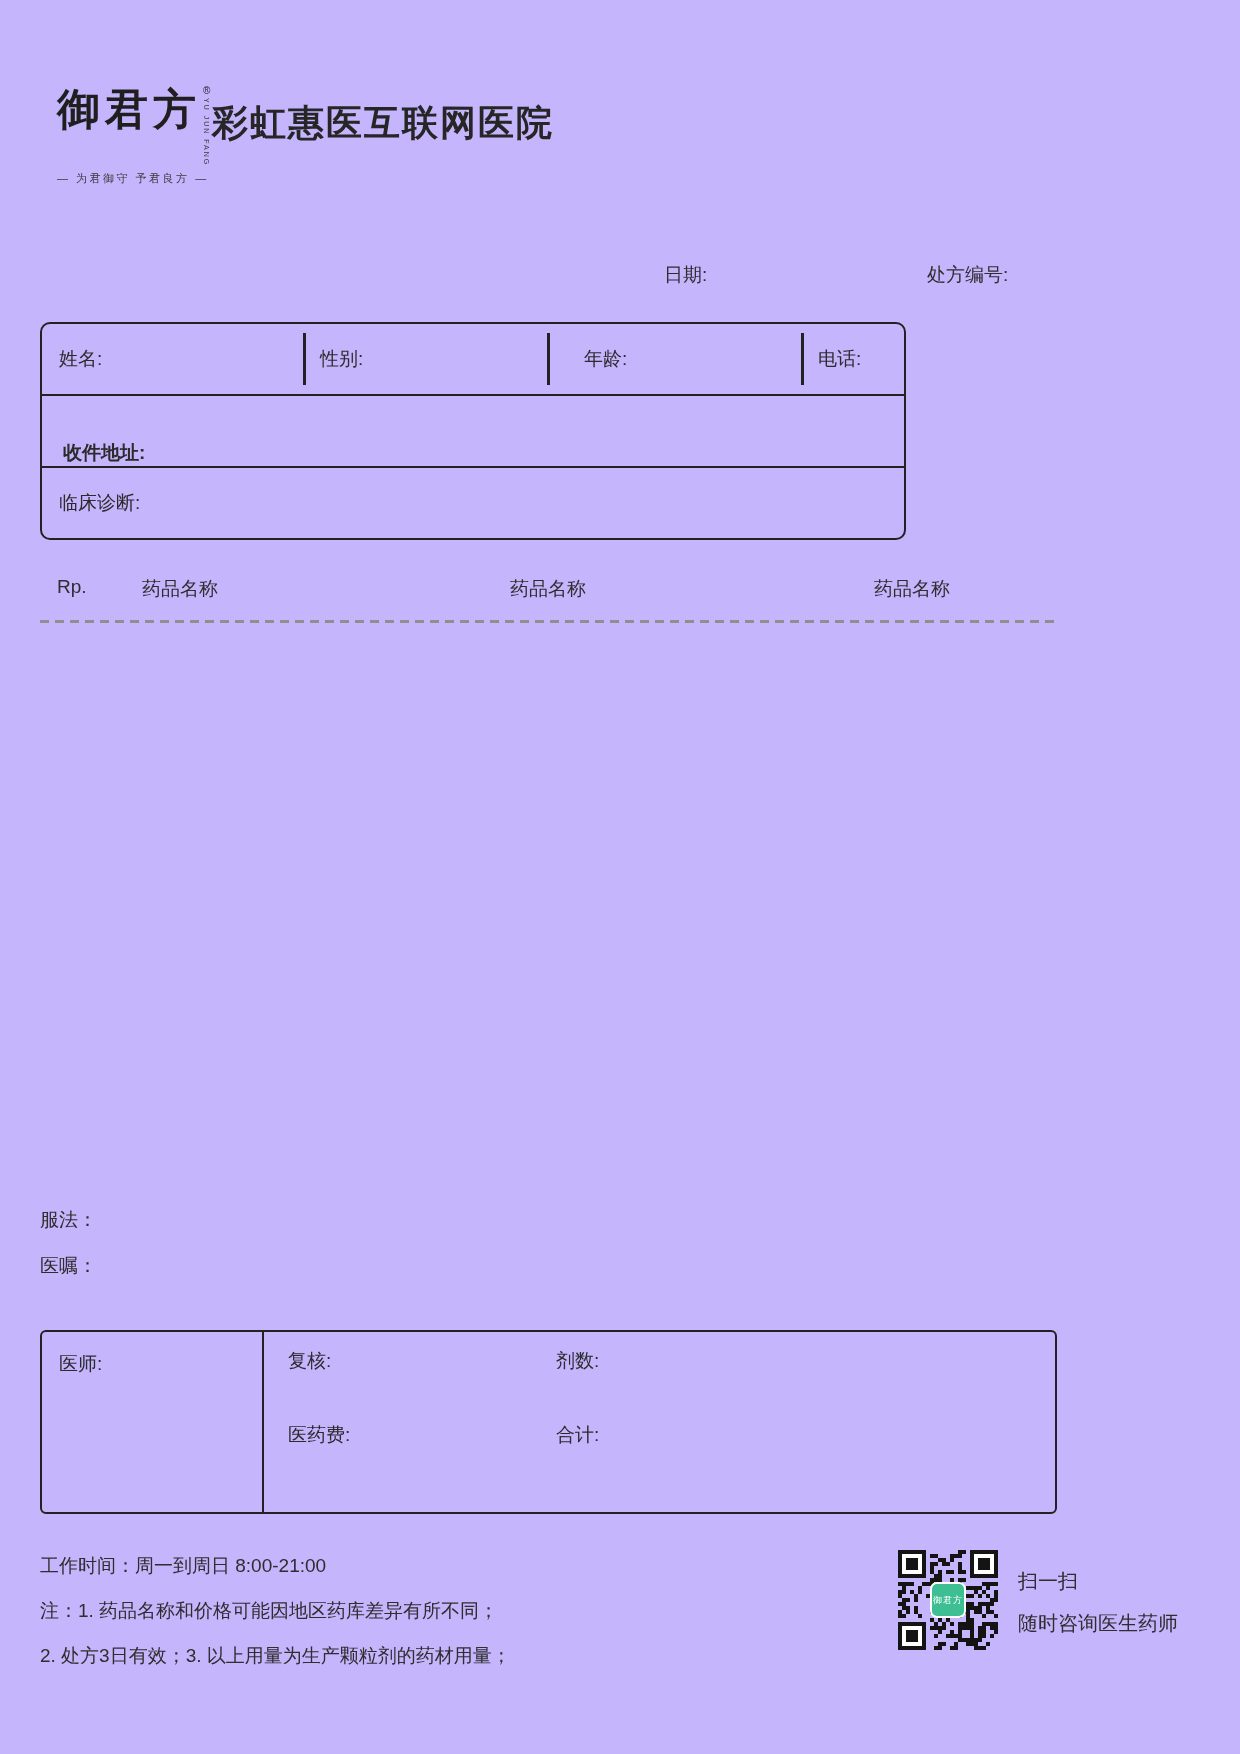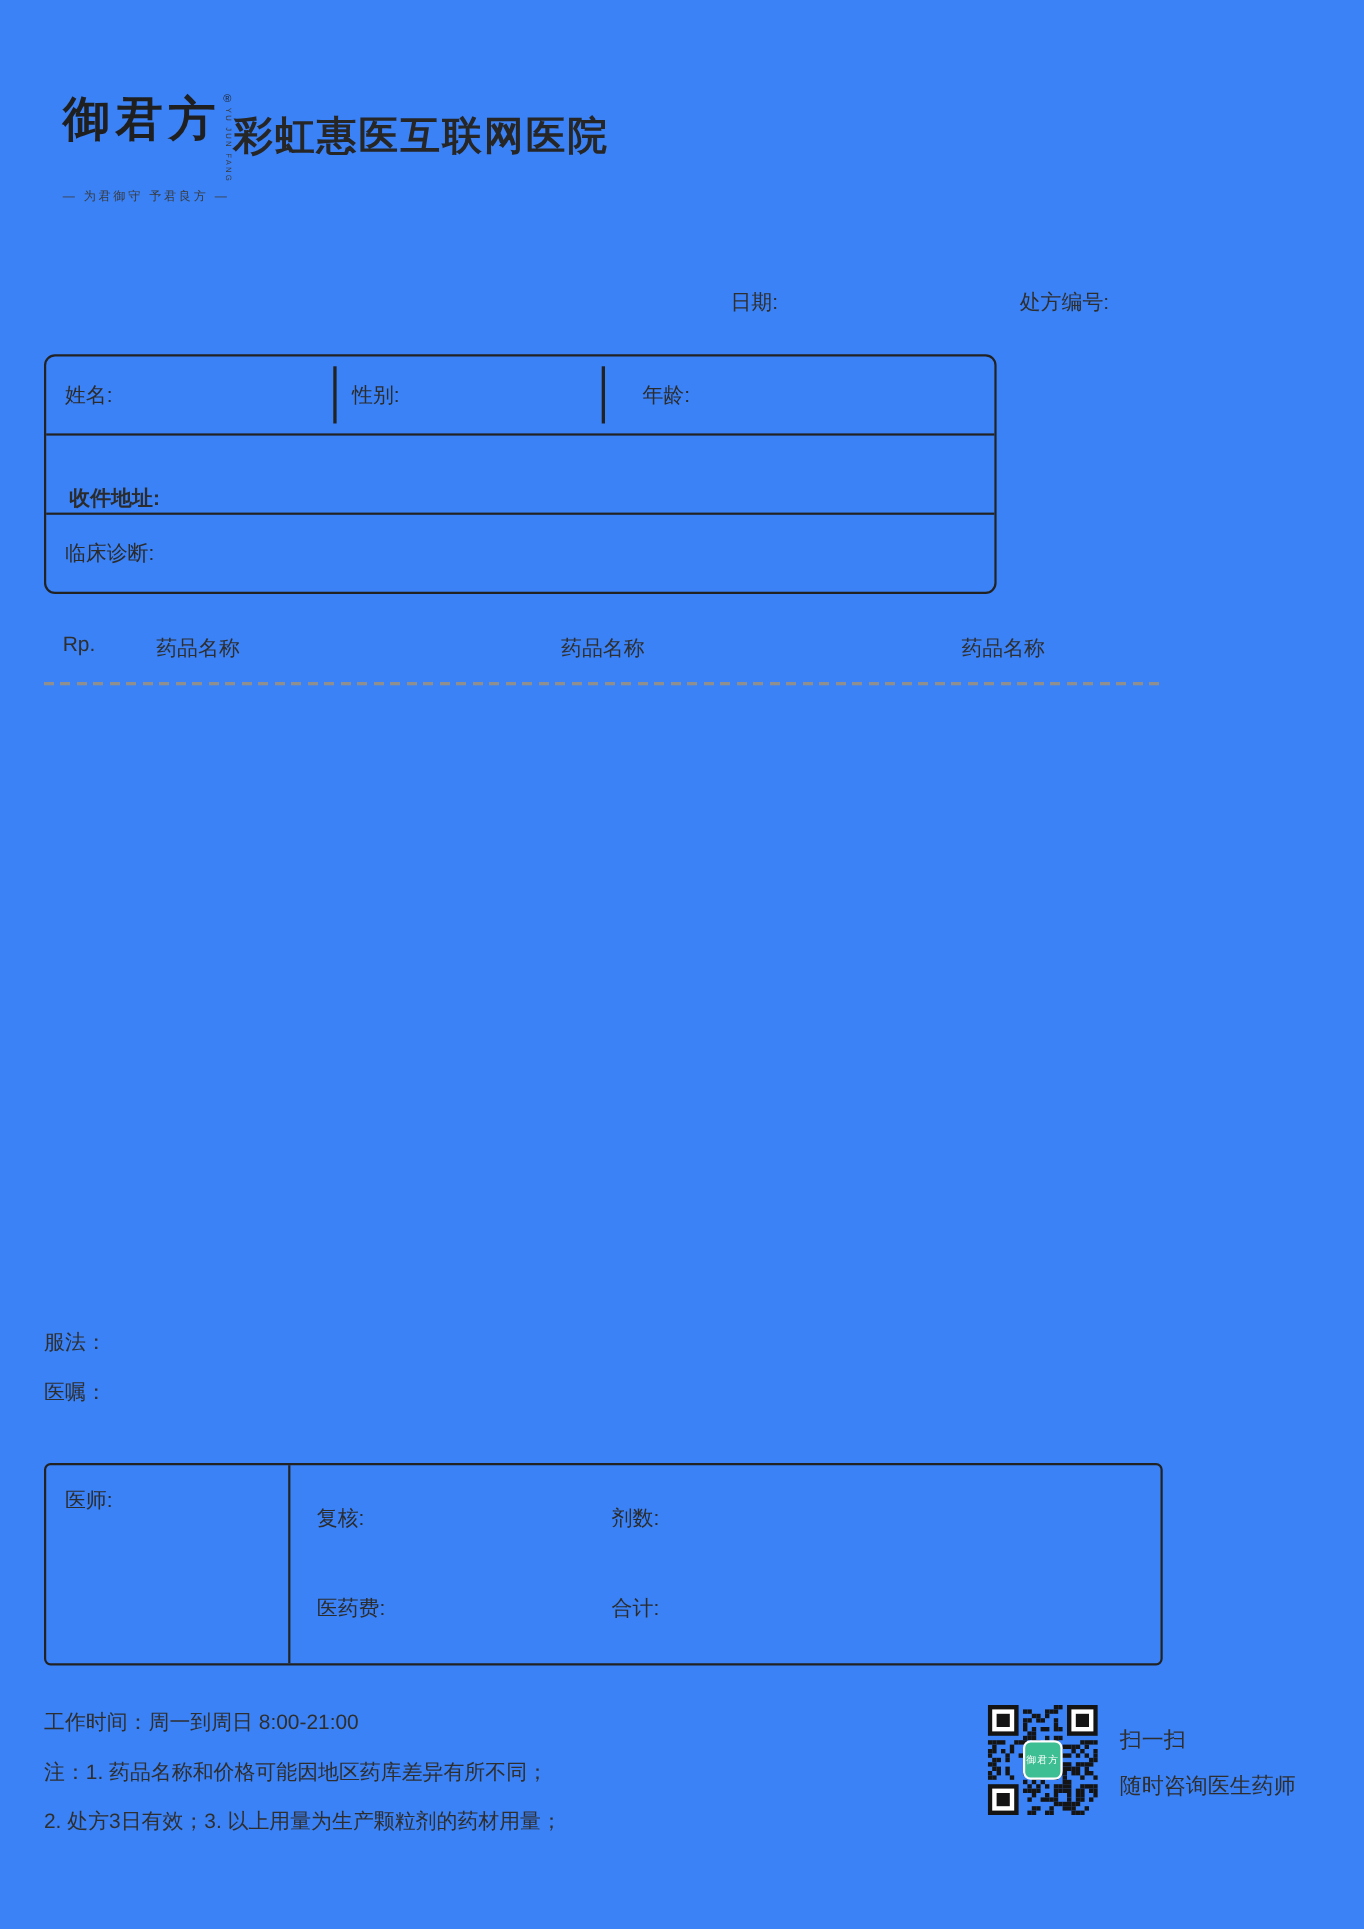--- a/index.html
+++ b/index.html
@@ -1,16 +1,16 @@
 <!DOCTYPE html>
 <html><head>
 <meta charset="utf-8">
 <style>
   html,body{margin:0;padding:0;background:#fff;}
-  .page{position:relative;width:1240px;height:1754px;background:#3b82f6;overflow:hidden;
+  .page{position:relative;width:1240px;height:1754px;background:#c4b5fd;overflow:hidden;
         font-family:"Liberation Sans","DejaVu Sans",sans-serif;color:#2e2e2e;}
 
   
   .logo-block{position:absolute;left:57px;top:86px;}
   .logo-main{display:flex;align-items:flex-start;}
   .logo-text{font-family:"DejaVu Serif","Liberation Serif",serif;font-size:43px;line-height:46px;
              font-weight:700;letter-spacing:5px;color:#1f1f1f;}
   .logo-side{display:flex;flex-direction:column;align-items:center;margin-left:2px;}
   .logo-reg{font-size:10px;line-height:10px;color:#1f1f1f;}
   .logo-vert{writing-mode:vertical-rl;font-size:7px;letter-spacing:2px;color:#3a3a3a;margin-top:2px;}
@@ -51,21 +51,21 @@
 
   
   .usage-label{position:absolute;left:40px;top:1207px;font-size:19px;}
   .advice-label{position:absolute;left:40px;top:1253px;font-size:19px;}
 
   
   .signoff-box{position:absolute;left:40px;top:1330px;width:1017px;height:184px;box-sizing:border-box;
                border:2.5px solid #222;border-radius:6px;display:flex;}
   .s-left{flex:0 0 222px;border-right:2.5px solid #222;padding:19px 0 0 17px;box-sizing:border-box;}
   .s-right{flex:1;display:flex;flex-direction:column;padding:16px 0 0 24px;}
-  .s-row{position:relative;height:74px;margin-top:19px;}
+  .s-row{position:relative;height:74px;}
   .s-row .sa{position:absolute;left:0;top:0;}
   .s-row .sb{position:absolute;left:268px;top:0;}
   .s-label{font-size:19px;color:#2b2b2b;}
 
   
   .working-hours{position:absolute;left:40px;top:1553px;font-size:19px;text-align:center;}
   .note-line1{position:absolute;left:40px;top:1598px;font-size:19px;}
   .note-line2{position:absolute;left:40px;top:1643px;font-size:19px;}
 
   .qr-block{position:absolute;left:898px;top:1550px;width:100px;height:100px;}
@@ -102,20 +102,23 @@
   <div class="patient-box">
     <div class="p-row1">
       <div class="p-cell c1">
         <span class="p-label">姓名:</span>
       </div>
       <div class="p-cell c2">
         <span class="p-label">性别:</span>
       </div>
       <div class="p-cell c3">
         <span class="p-label">年龄:</span>
+      </div>
+      <div class="p-cell c4">
+        <span class="p-label">电话:</span>
       </div>
     </div>
     <div class="p-hline"></div>
     <div class="p-row2">
       <span class="p-label">收件地址:</span>
     </div>
     <div class="p-hline"></div>
     <div class="p-row3">
       <span class="p-label">临床诊断:</span>
     </div>

